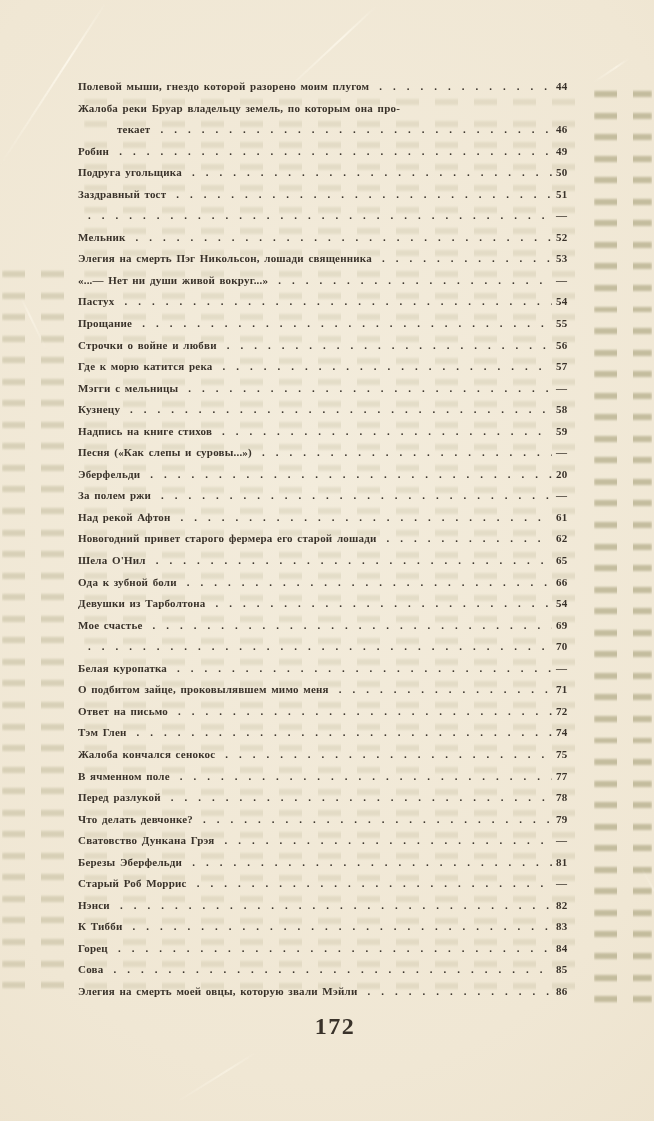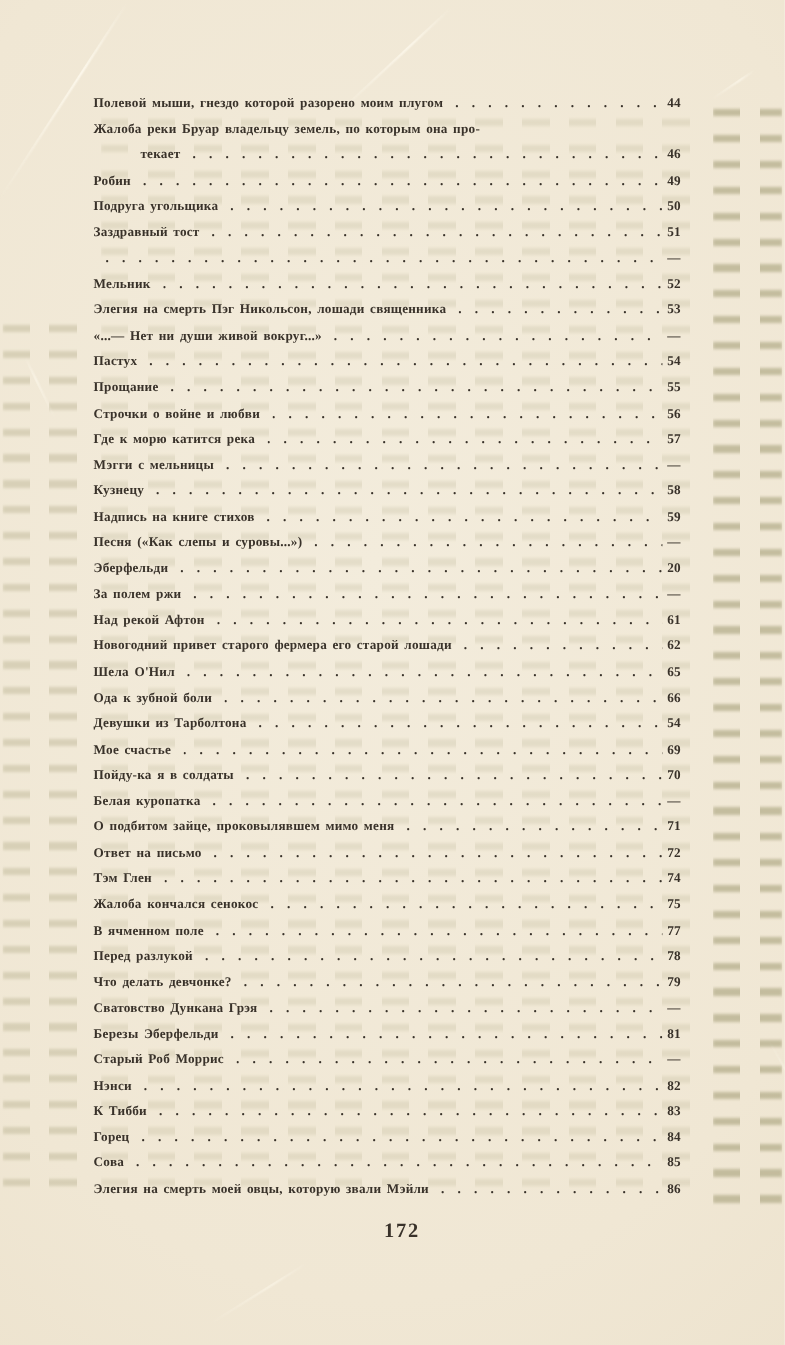--- a/index.html
+++ b/index.html
@@ -50,21 +50,21 @@
   .row.indent .t{margin-left:39px;}
   .leader{
     flex:1 1 auto;min-width:0;overflow:hidden;white-space:nowrap;
     letter-spacing:11px;margin:0 4px 0 10px;color:var(--ink);
   }
   .num{flex:0 0 auto;min-width:36px;}
 
   .folio{
     position:absolute;left:78px;top:1014px;width:514px;z-index:1;
     text-align:center;color:var(--ink);
-    font-weight:700;font-size:17px;letter-spacing:1.5px;line-height:24px;
+    font-weight:700;font-size:24px;letter-spacing:1.5px;line-height:24px;
   }
 </style>
 </head>
 <body>
 
 <div class="page">
 
   <div class="ghost ghost-right"></div>
   <div class="ghost ghost-left"></div>
   <div class="ghost ghost-center"></div>
@@ -226,21 +226,20 @@
     <span class="num">54</span>
   </div>
 
   <div class="row">
     <span class="t">Мое счастье</span>
     <span class="leader">........................................</span>
     <span class="num">69</span>
   </div>
 
   <div class="row">
-    <span class="t">Пойду-ка я в солдаты</span>
     <span class="leader">........................................</span>
     <span class="num">70</span>
   </div>
 
   <div class="row">
     <span class="t">Белая куропатка</span>
     <span class="leader">........................................</span>
     <span class="num">—</span>
   </div>
 

